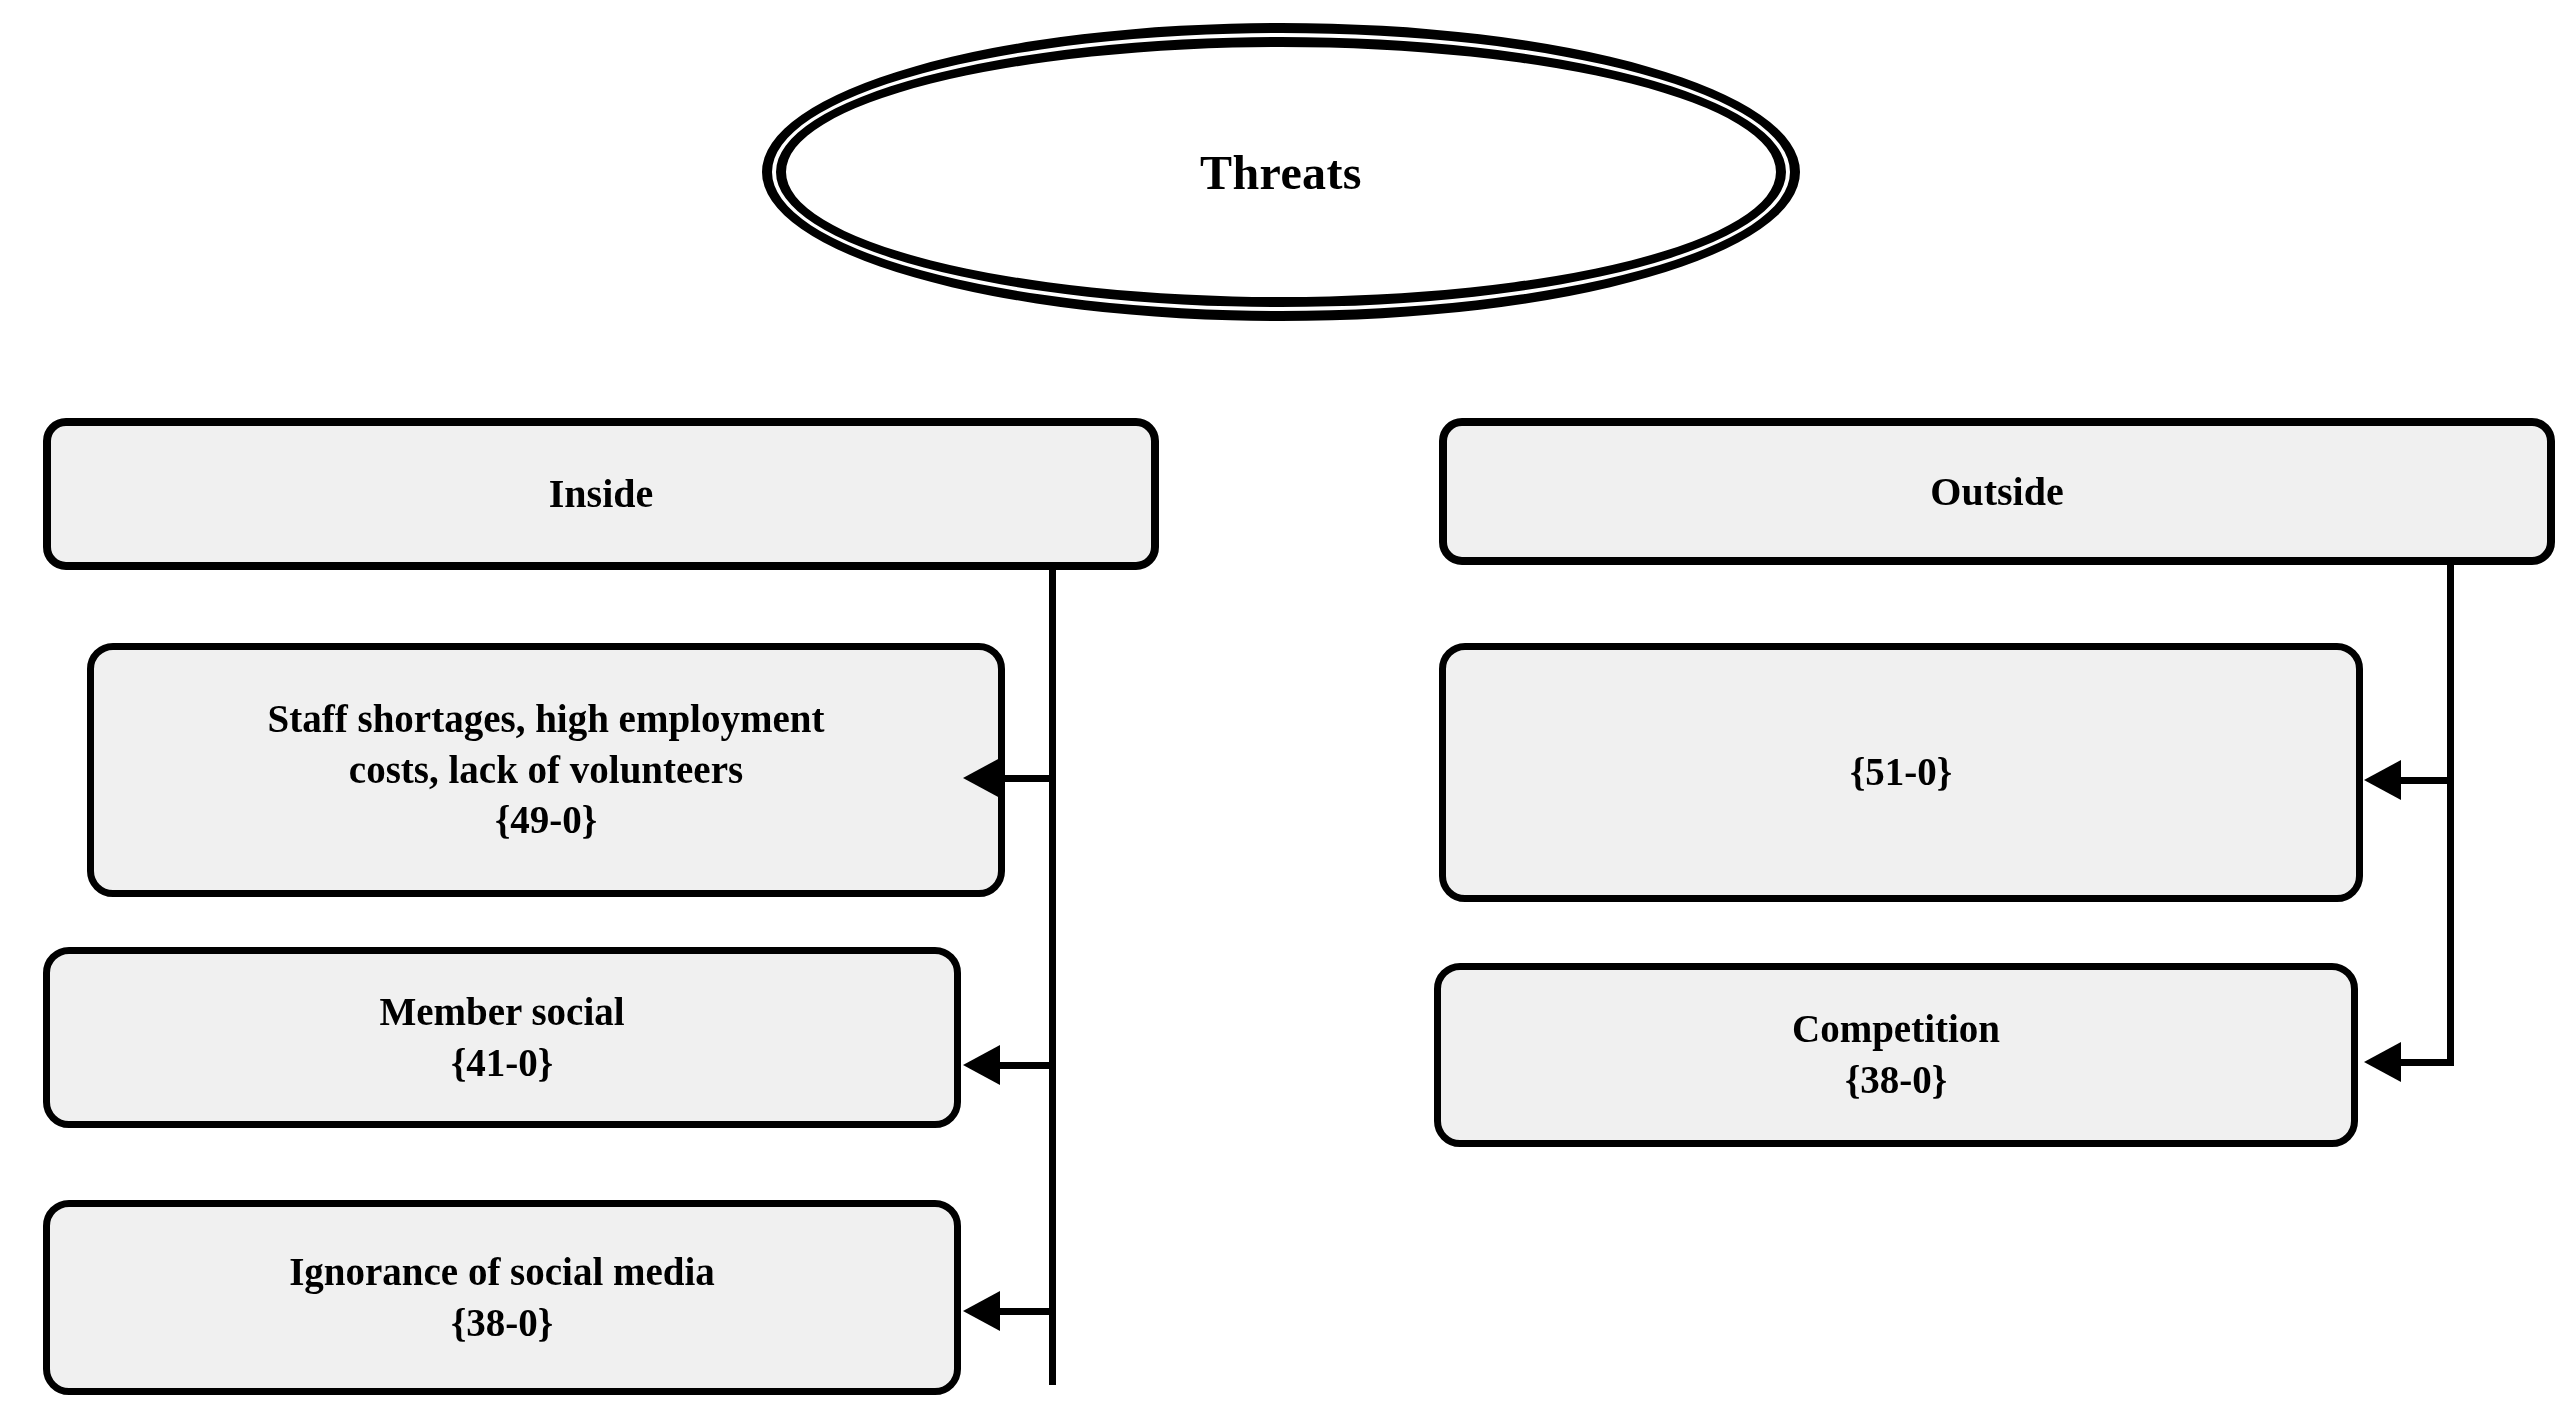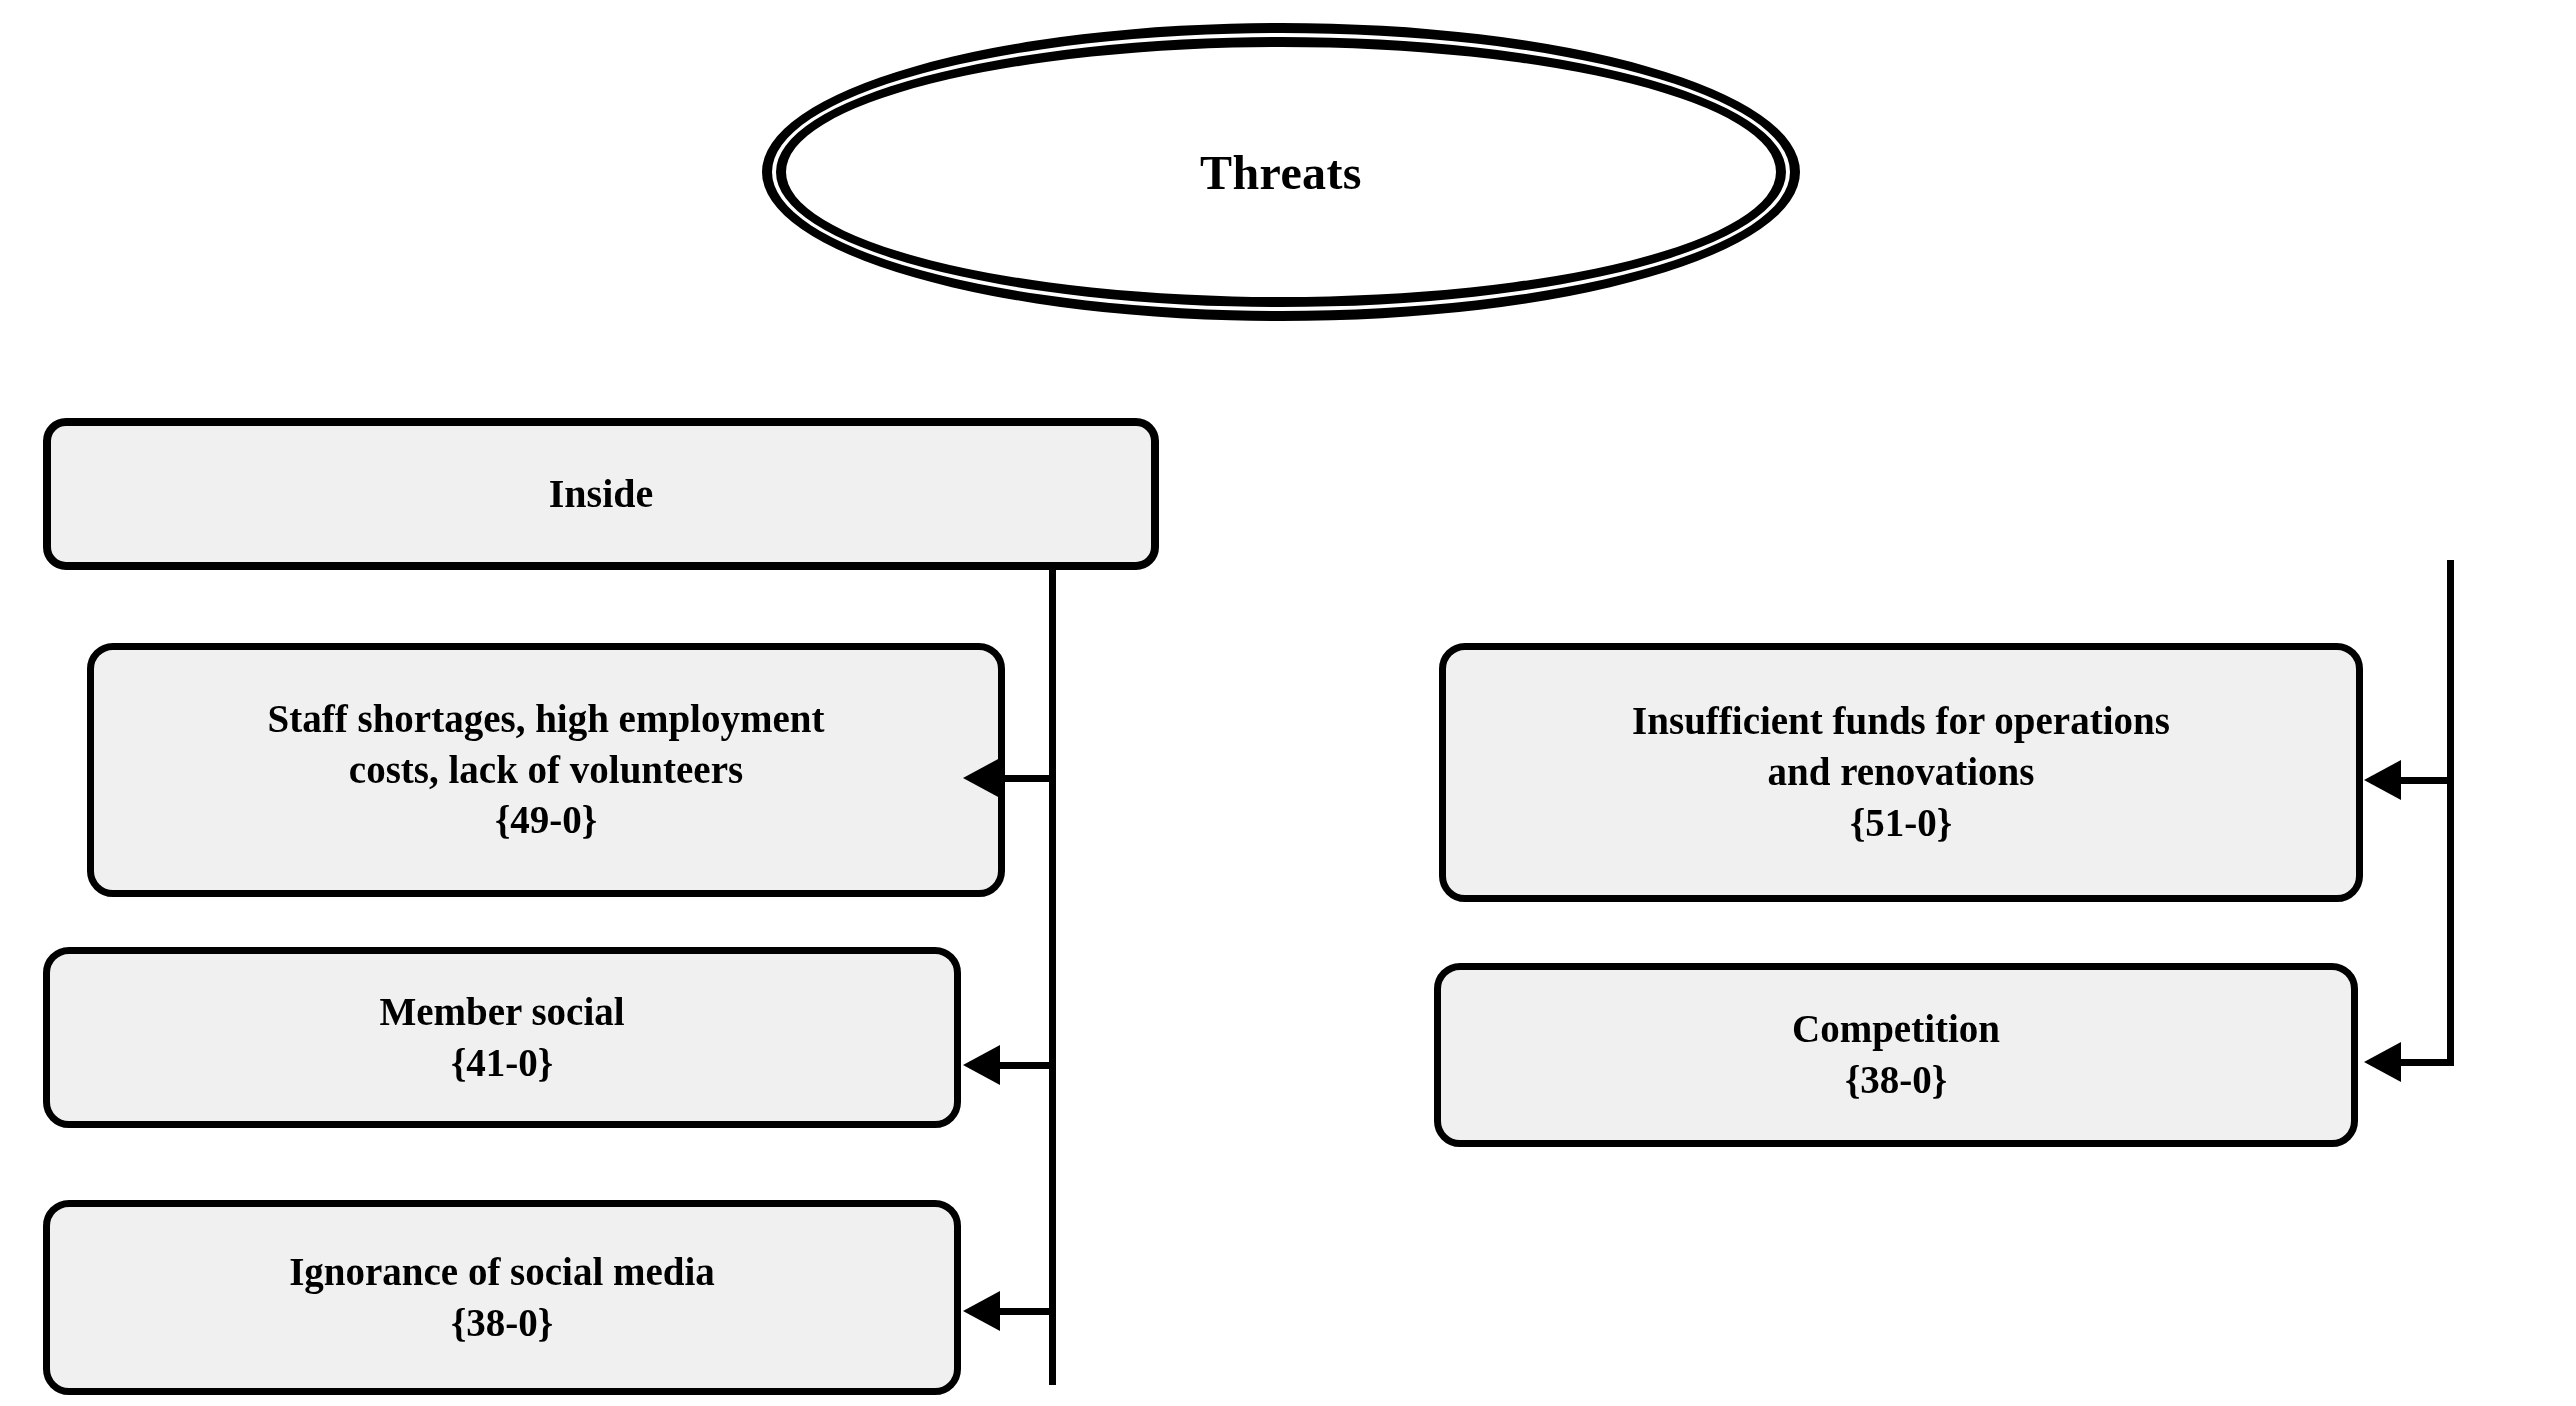--- a/index.html
+++ b/index.html
@@ -171,25 +171,26 @@
 
   <div class="branch" style="left:1000px; top:775px; width:53px;"></div>
   <div class="arrowhead" style="left:963px; top:758px;"></div>
 
   <div class="branch" style="left:1000px; top:1062px; width:53px;"></div>
   <div class="arrowhead" style="left:963px; top:1045px;"></div>
 
   <div class="branch" style="left:1000px; top:1308px; width:53px;"></div>
   <div class="arrowhead" style="left:963px; top:1291px;"></div>
 
+  <div class="node header" id="right-header">
+    <span class="node-text">Outside</span>
+  </div>
 
   <div class="node" id="right-node-0">
     <div>
-      <span class="node-text">Insufficient funds for operations
-and renovations</span>
       <span class="node-code">{51-0}</span>
     </div>
   </div>
 
   <div class="node" id="right-node-1">
     <div>
       <span class="node-text">Competition</span>
       <span class="node-code">{38-0}</span>
     </div>
   </div>

